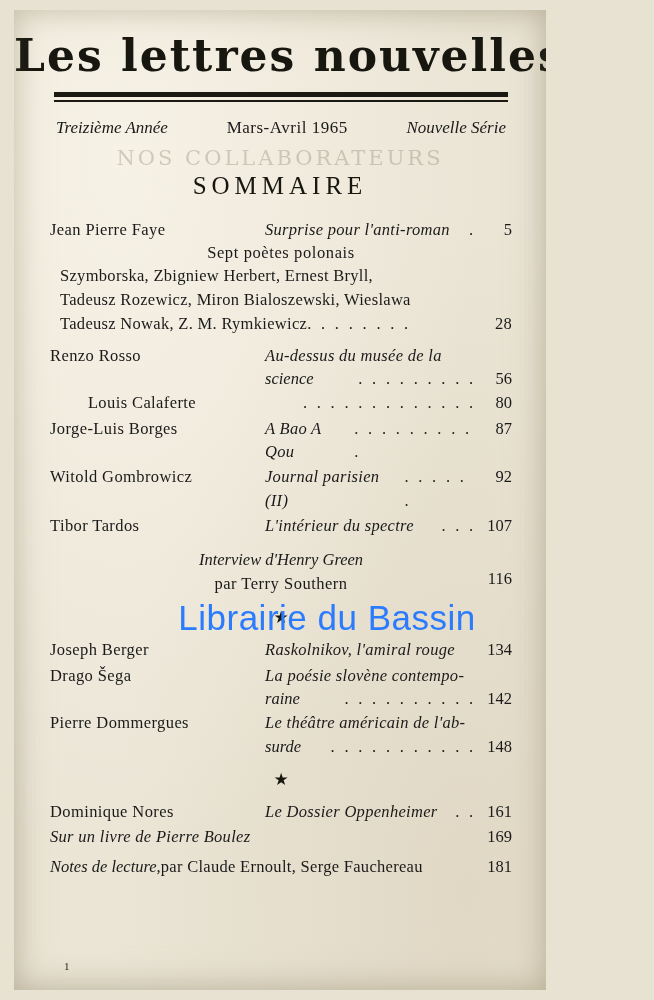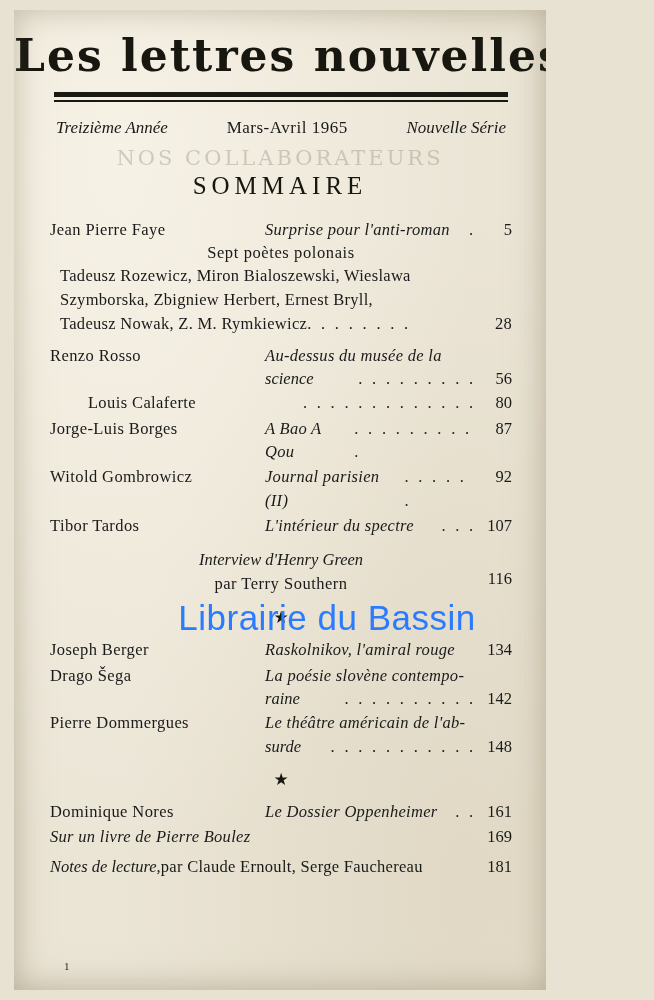--- a/index.html
+++ b/index.html
@@ -278,22 +278,22 @@
     <div class="row">
       <span class="author">Jean Pierre Faye</span>
       <span class="title">Surprise pour l'anti-roman</span>
       <span class="dots">.</span>
       <span class="page-no">5</span>
     </div>
 
     <div class="block">
       <div class="centered-line">Sept poètes polonais</div>
       <div class="poets">
+        <div>Szymborska, Zbigniew Herbert, Ernest Bryll,</div>
         <div>Tadeusz Rozewicz, Miron Bialoszewski, Wieslawa</div>
-        <div>Szymborska, Zbigniew Herbert, Ernest Bryll,</div>
         <div class="lastline">
           <span class="txt">Tadeusz Nowak, Z. M. Rymkiewicz</span>
           <span class="dots">. . . . . . . .</span>
           <span class="page-no">28</span>
         </div>
       </div>
     </div>
 
     <div class="row">
       <span class="author">Renzo Rosso</span>

